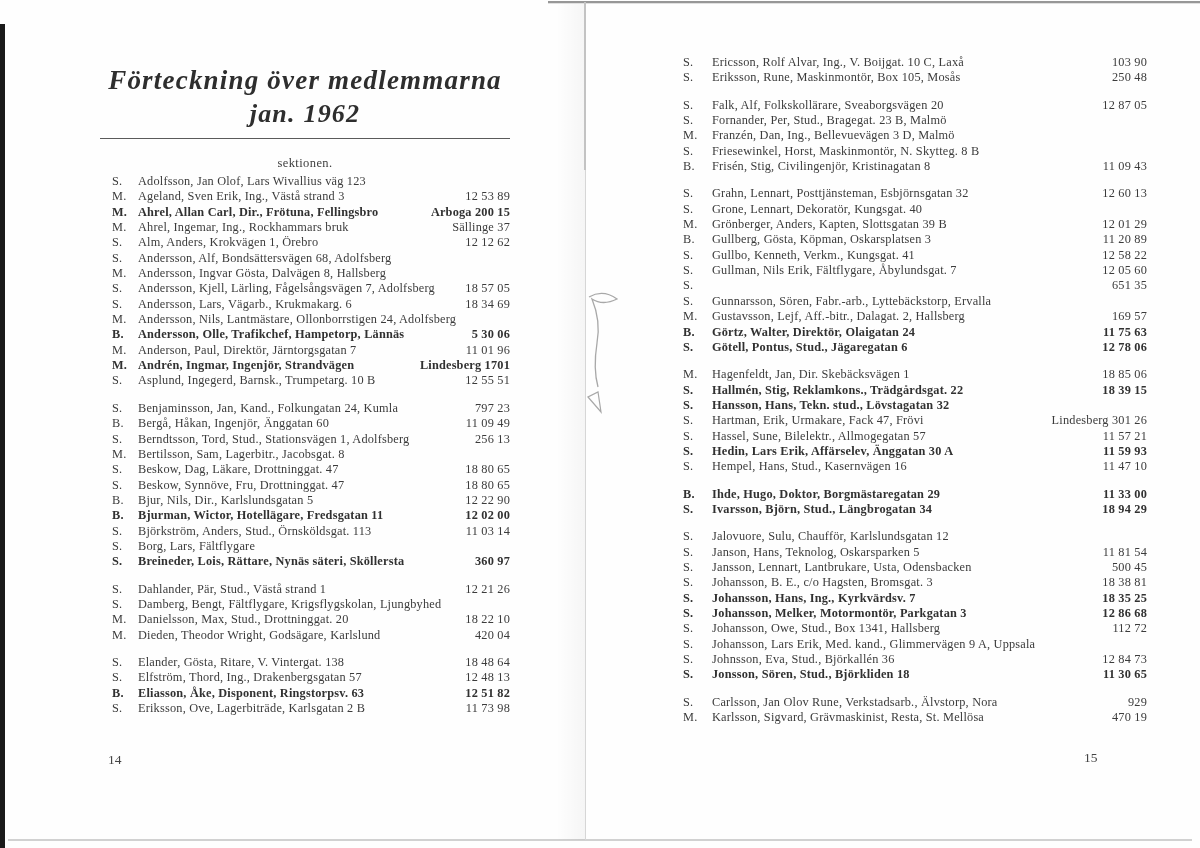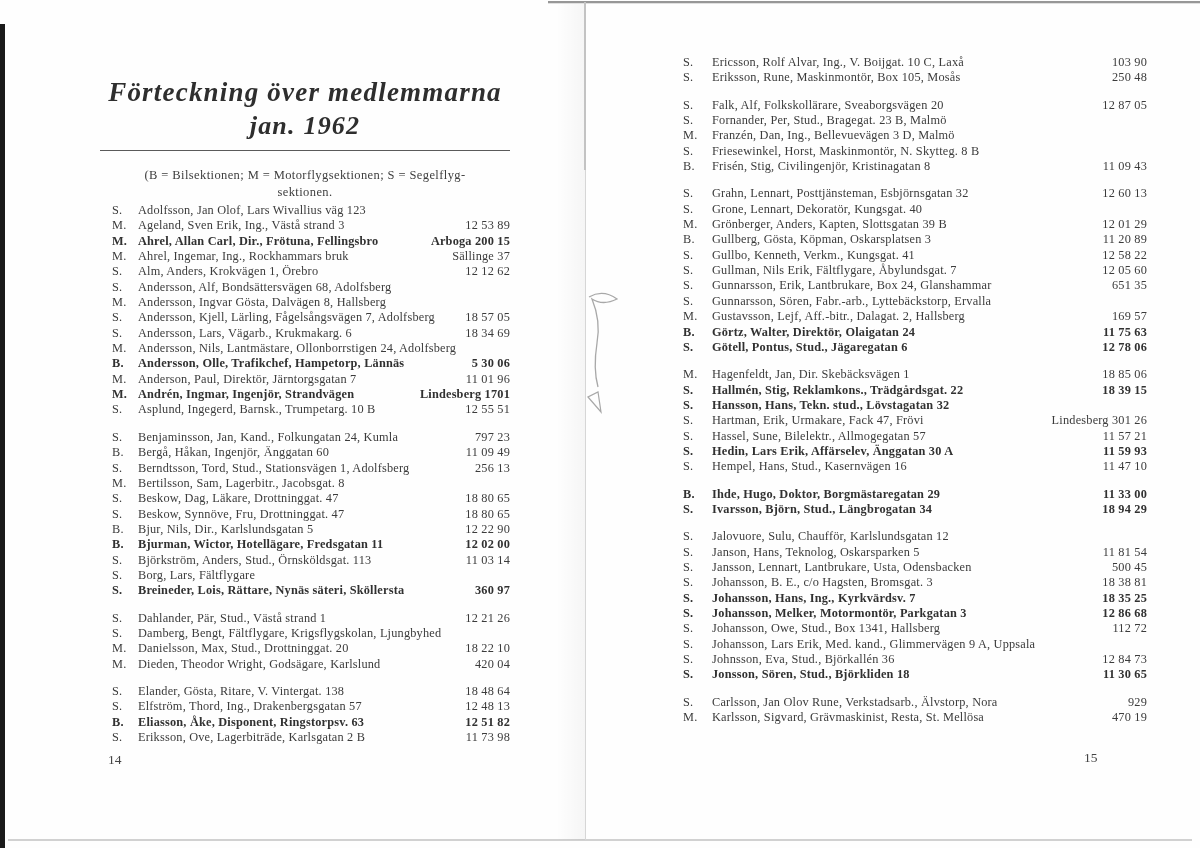--- a/index.html
+++ b/index.html
@@ -18,21 +18,21 @@
   .gutter-top{position:absolute;left:584px;top:2px;width:2px;height:168px;background:#c3c3c3;}
   .gutter-shadow{position:absolute;left:556px;top:4px;width:29px;height:836px;
     background:linear-gradient(to right,rgba(0,0,0,0),rgba(0,0,0,0.035));}
   .stitch{position:absolute;left:575px;top:285px;}
 
   
   .page{position:absolute;}
   .page-left{left:100px;top:52px;width:410px;}
   .page-right{left:655px;top:50px;width:492px;}
 
-  .title{text-align:center;margin-top:24px;font-style:italic;font-weight:bold;color:#2e2e2e;letter-spacing:1.2px;}
+  .title{text-align:center;margin-top:12px;font-style:italic;font-weight:bold;color:#2e2e2e;letter-spacing:1.2px;}
   .title .t1{font-size:27px;line-height:32px;}
   .title .t2{font-size:26px;line-height:36px;}
   .rule{margin-top:6px;height:1px;background:#5a5a5a;}
   .legend{margin-top:16px;text-align:center;font-size:12.5px;line-height:17px;letter-spacing:.4px;color:#3d3d3d;}
   .tel-label{text-align:right;font-size:12.5px;line-height:16px;letter-spacing:.6px;padding-right:2px;}
 
   .entries{margin-top:2px;}
   .page-right .entries{margin-top:5px;}
   .group{margin-bottom:12px;}
   .group:last-child{margin-bottom:0;}
@@ -65,21 +65,20 @@
   <path d="M13 112 l13 15 l-3 -20 z" stroke="#a8a8a8" stroke-width="1.2" fill="none"></path>
 </svg>
 
 <div class="page page-left">
   <div class="title">
     <div class="t1">Förteckning över medlemmarna</div>
     <div class="t2">jan. 1962</div>
   </div>
   <div class="rule"></div>
   <div class="legend">
-    <div>(B = Bilsektionen; M = Motorflygsektionen; S = Segelflyg-</div>
     <div>sektionen.</div>
   </div>
   <div class="entries">
       <div class="group">
         <div class="row">
     <span class="sec">S.</span>
     <span class="nm">Adolfsson, Jan Olof, Lars Wivallius väg 123</span>
     <span class="tel"></span>
   </div>
         <div class="row">
@@ -320,21 +319,20 @@
     <span class="nm">Gullbo, Kenneth, Verkm., Kungsgat. 41</span>
     <span class="tel">12 58 22</span>
   </div>
         <div class="row">
     <span class="sec">S.</span>
     <span class="nm">Gullman, Nils Erik, Fältflygare, Åbylundsgat. 7</span>
     <span class="tel">12 05 60</span>
   </div>
         <div class="row">
     <span class="sec">S.</span>
-    <span class="nm">Gunnarsson, Erik, Lantbrukare, Box 24, Glanshammar</span>
     <span class="tel">651 35</span>
   </div>
         <div class="row">
     <span class="sec">S.</span>
     <span class="nm">Gunnarsson, Sören, Fabr.-arb., Lyttebäckstorp, Ervalla</span>
     <span class="tel"></span>
   </div>
         <div class="row">
     <span class="sec">M.</span>
     <span class="nm">Gustavsson, Lejf, Aff.-bitr., Dalagat. 2, Hallsberg</span>

